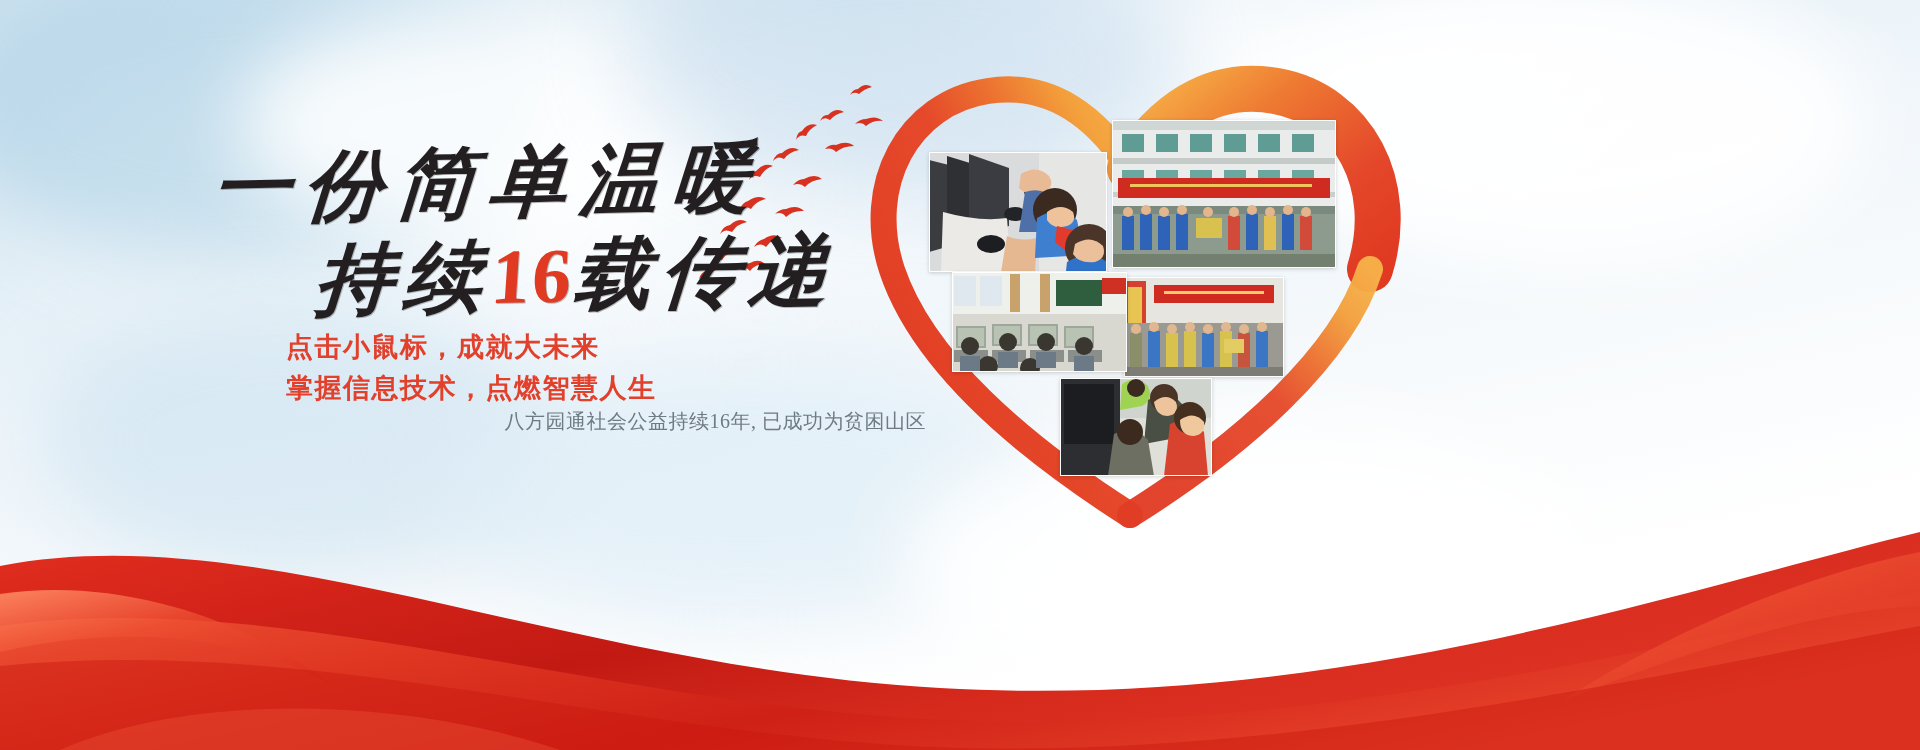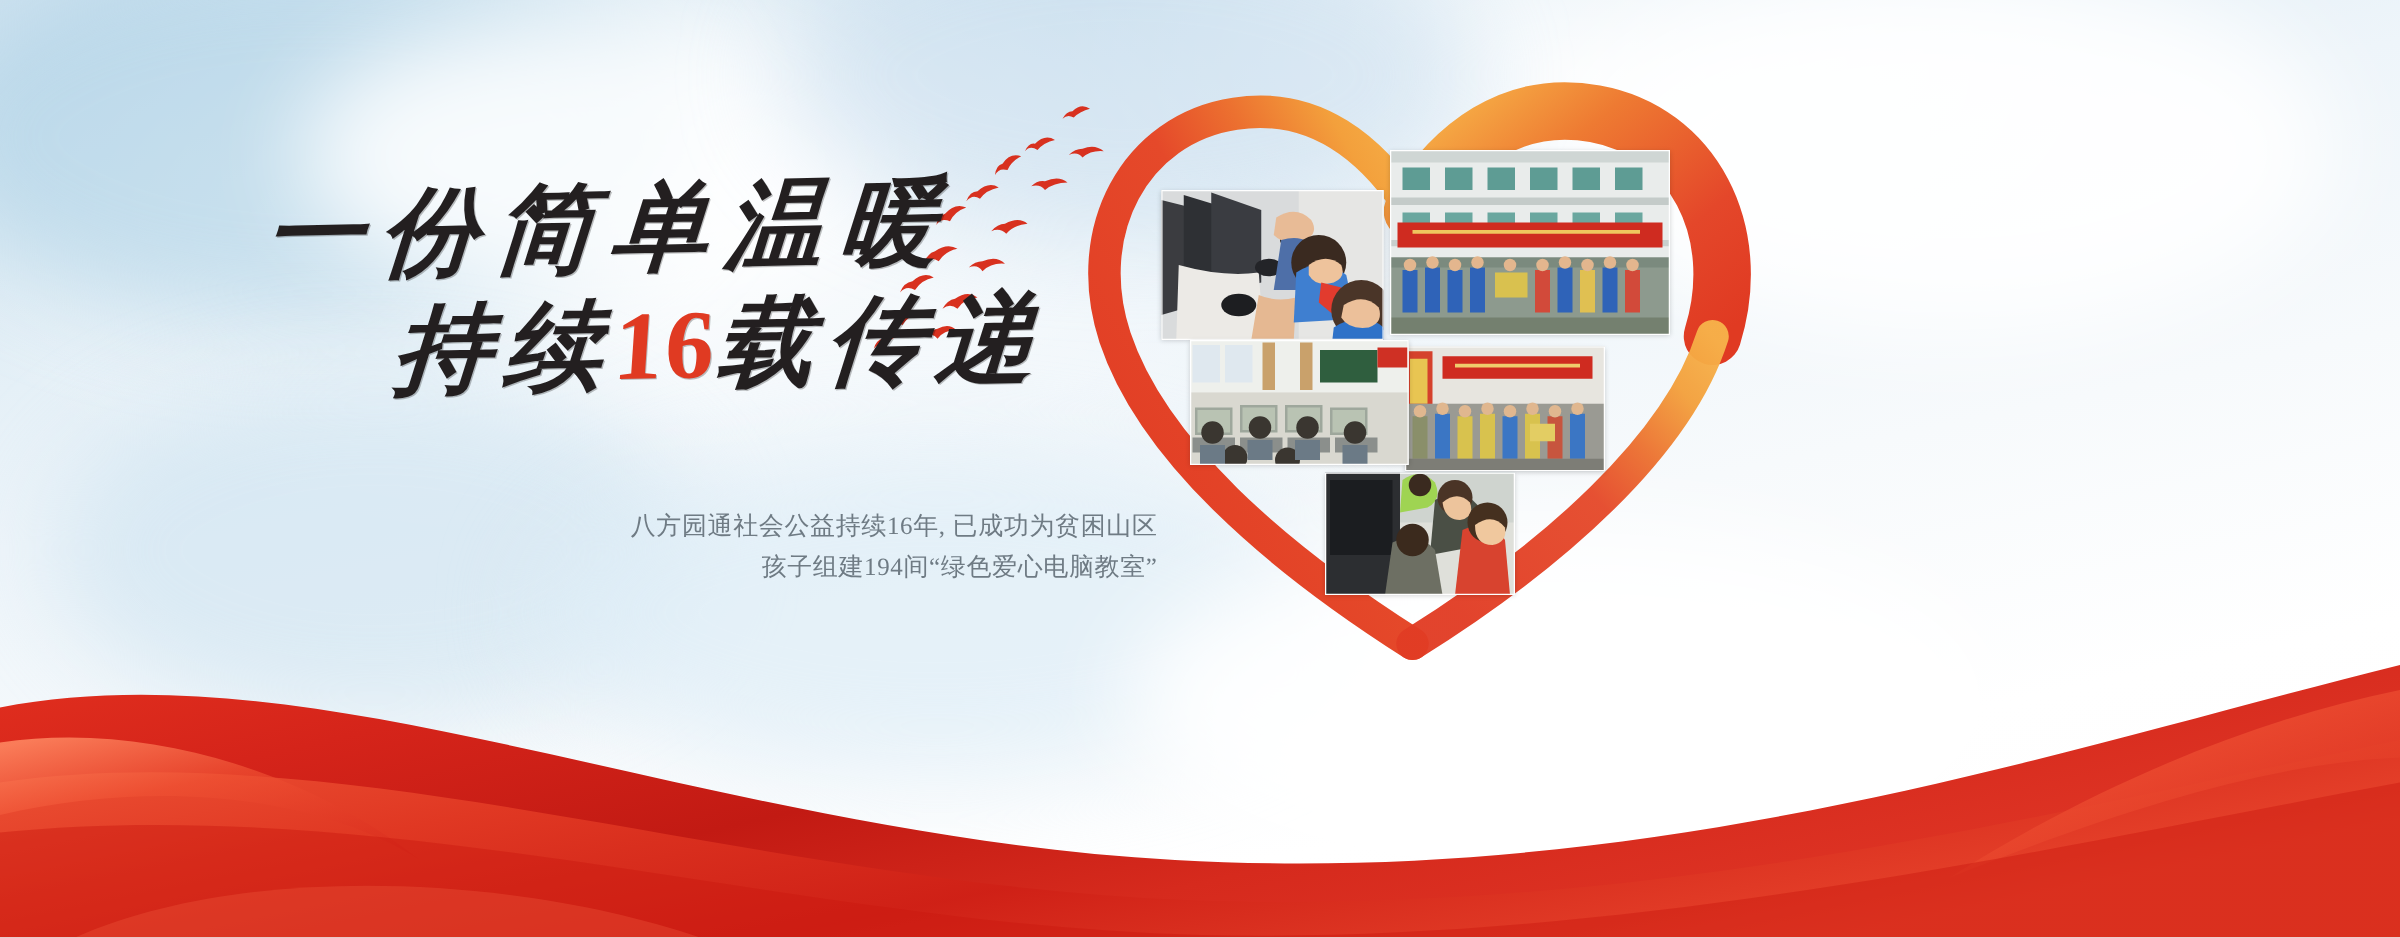--- a/index.html
+++ b/index.html
@@ -357,24 +357,27 @@
     </svg>
   </div>
 
   <div id="headline">
     <div class="hl-line hl-line1">一份简单温暖</div>
     <div class="hl-line hl-line2">
       <span>持续</span><span class="hl-num">16</span><span>载传递</span>
     </div>
   </div>
 
+  <div id="subtitle">
+    <div>点击小鼠标，成就大未来</div>
+    <div>掌握信息技术，点燃智慧人生</div>
+  </div>
 
   <div id="description">
     <div>八方园通社会公益持续16年, 已成功为贫困山区</div>
-    <div>孩子组建194间“绿色爱心电脑教室”</div>
   </div>
 
   <div id="wave">
     <svg viewBox="0 0 1920 330" preserveAspectRatio="none" xmlns="http://www.w3.org/2000/svg">
       <defs>
         <linearGradient id="wv1" x1="0" y1="0" x2="1" y2="0.5">
           <stop offset="0%" stop-color="#e2301f"></stop>
           <stop offset="22%" stop-color="#d5241a"></stop>
           <stop offset="48%" stop-color="#c21a13"></stop>
           <stop offset="72%" stop-color="#d62a1d"></stop>

